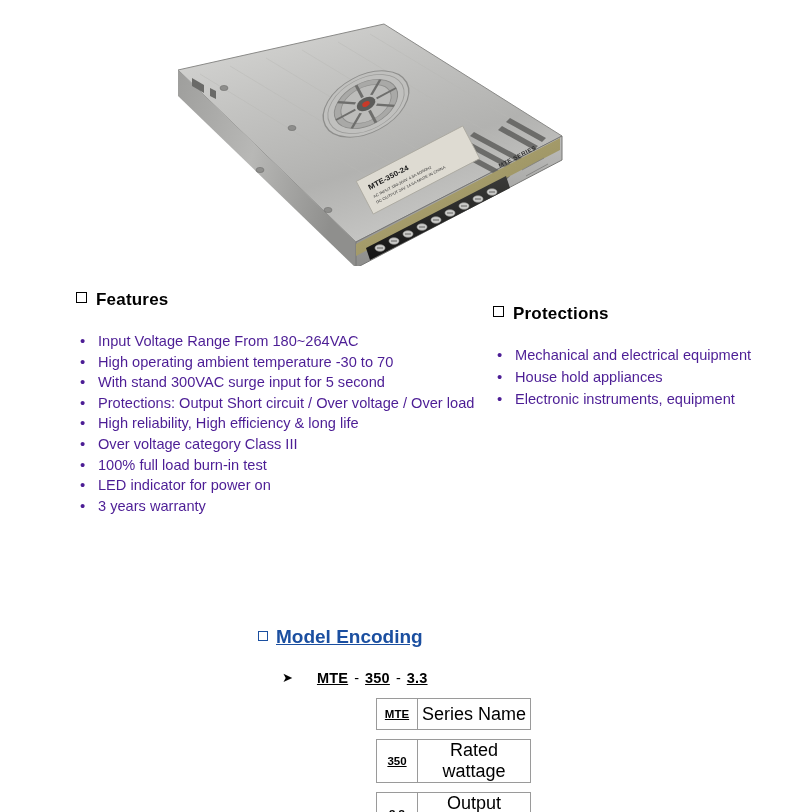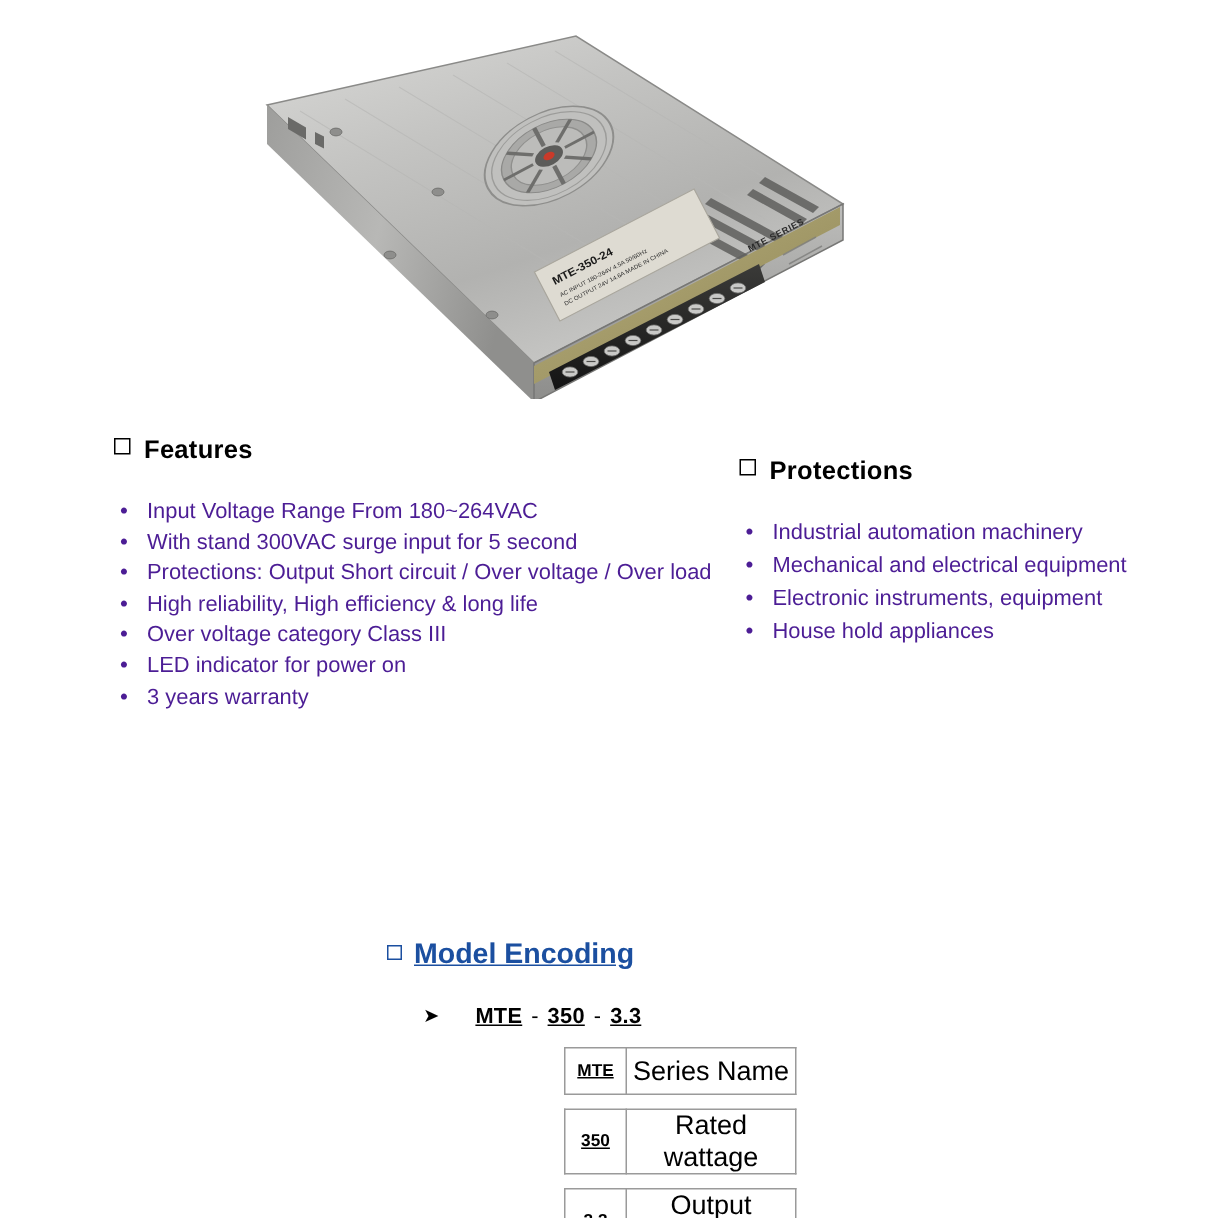--- a/index.html
+++ b/index.html
@@ -295,38 +295,39 @@
     </svg>
   </div>
 </div>
 
 <div id="features-block">
   <div class="section-heading">
     <span class="sq-bullet"></span><span>Features</span>
   </div>
   <ul class="bullets" id="features-list">
     <li>Input Voltage Range From 180~264VAC</li>
+    <li>High operating ambient temperature -30 to 70</li>
     <li>With stand 300VAC surge input for 5 second</li>
     <li>Protections: Output Short circuit / Over voltage / Over load</li>
     <li>High reliability, High efficiency &amp; long life</li>
     <li>Over voltage category Class III</li>
+    <li>100% full load burn-in test</li>
     <li>LED indicator for power on</li>
     <li>3 years warranty</li>
   </ul>
 </div>
 
 <div id="applications-block">
   <div class="section-heading">
     <span class="sq-bullet"></span><span>Protections</span>
   </div>
   <ul class="bullets" id="applications-list">
-    <li>Industrial automation machinery</li>
     <li>Mechanical and electrical equipment</li>
+    <li> House hold appliances</li>
     <li>Electronic instruments, equipment</li>
-    <li> House hold appliances</li>
   </ul>
 </div>
 
 <div id="model-encoding">
   <div class="me-heading">
     <span class="sq-bullet"></span><span>Model Encoding</span>
   </div>
 
   <div class="me-model-row">
     <span class="arrow-bullet">➤</span>

